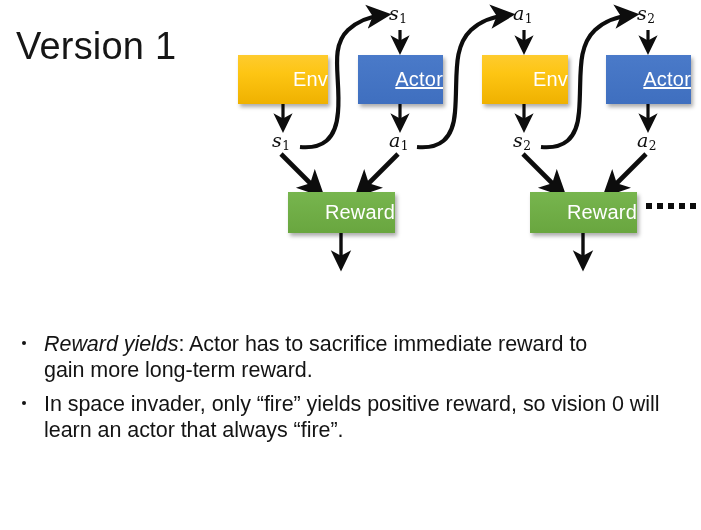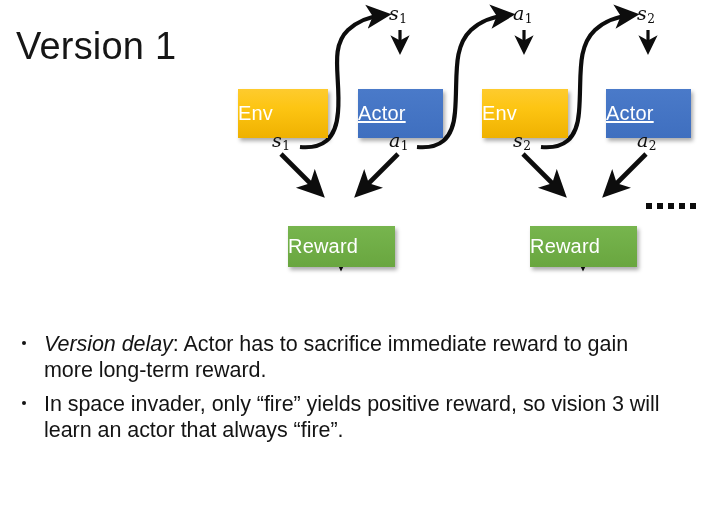--- a/index.html
+++ b/index.html
@@ -32,28 +32,27 @@
     position:absolute;
     left:0; top:0;
     width:572px; height:300px;
   }
   #diagram svg { position:absolute; left:0; top:0; }
 
   .node {
     position:absolute;
     display:flex;
     align-items:center;
-    justify-content:flex-start;
+    justify-content:flex-end;
     color:#ffffff;
     font-size:20px;
     font-weight:400;
     letter-spacing:0.2px;
     box-shadow:2px 3px 4px rgba(0,0,0,0.33);
     white-space:nowrap;
-    margin-top:34px;
   }
   .node.env {
     background:linear-gradient(180deg,#fecb2e 0%,#fdc513 38%,#efb100 100%);
   }
   .node.actor {
     background:#4472c4;
     background:linear-gradient(180deg,#4a7ac9 0%,#3f6fbf 100%);
     text-decoration:underline;
   }
   .node.reward {
@@ -216,22 +215,22 @@
       <i></i>
 
     </div>
   </div>
 
   <div id="bullets">
 
 
     <div class="bullet" style="width:620px;">
       <span class="dot"></span>
-      <em>Version delay</em><span>: Actor has to sacrifice immediate reward to gain more long-term reward.</span>
+      <em>Reward yields</em><span>: Actor has to sacrifice immediate reward to gain more long-term reward.</span>
     </div>
 
     <div class="bullet" style="width:676px;">
       <span class="dot"></span>
-      <span>In space invader, only “fire” yields positive reward, so vision 3 will learn an actor that always “fire”.</span>
+      <span>In space invader, only “fire” yields positive reward, so vision 0 will learn an actor that always “fire”.</span>
     </div>
   </div>
 
 </div>
 
 </body></html>

